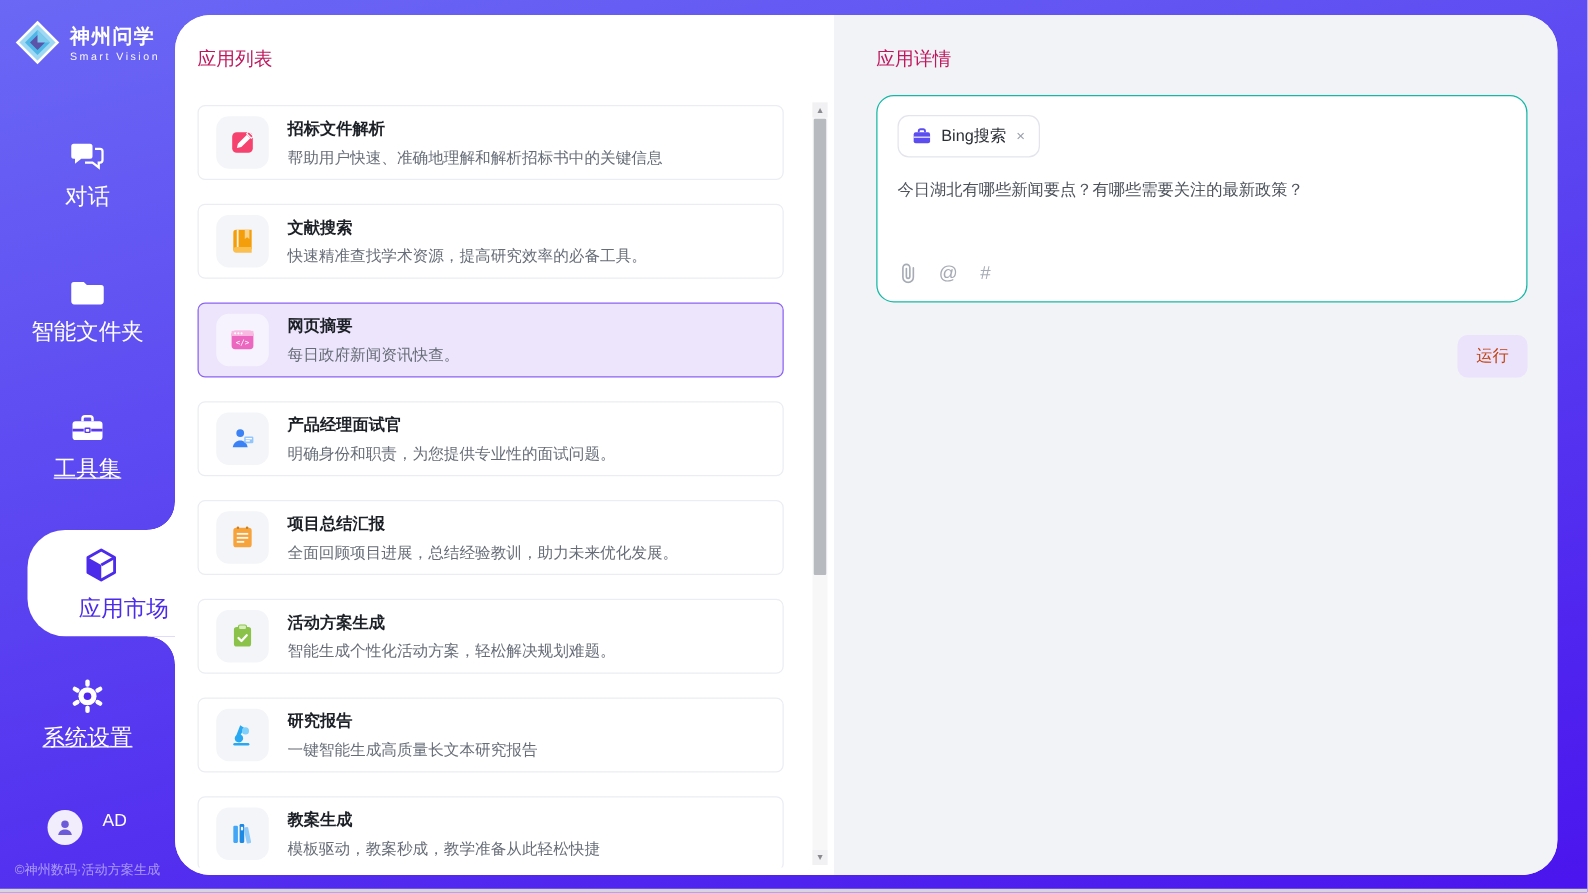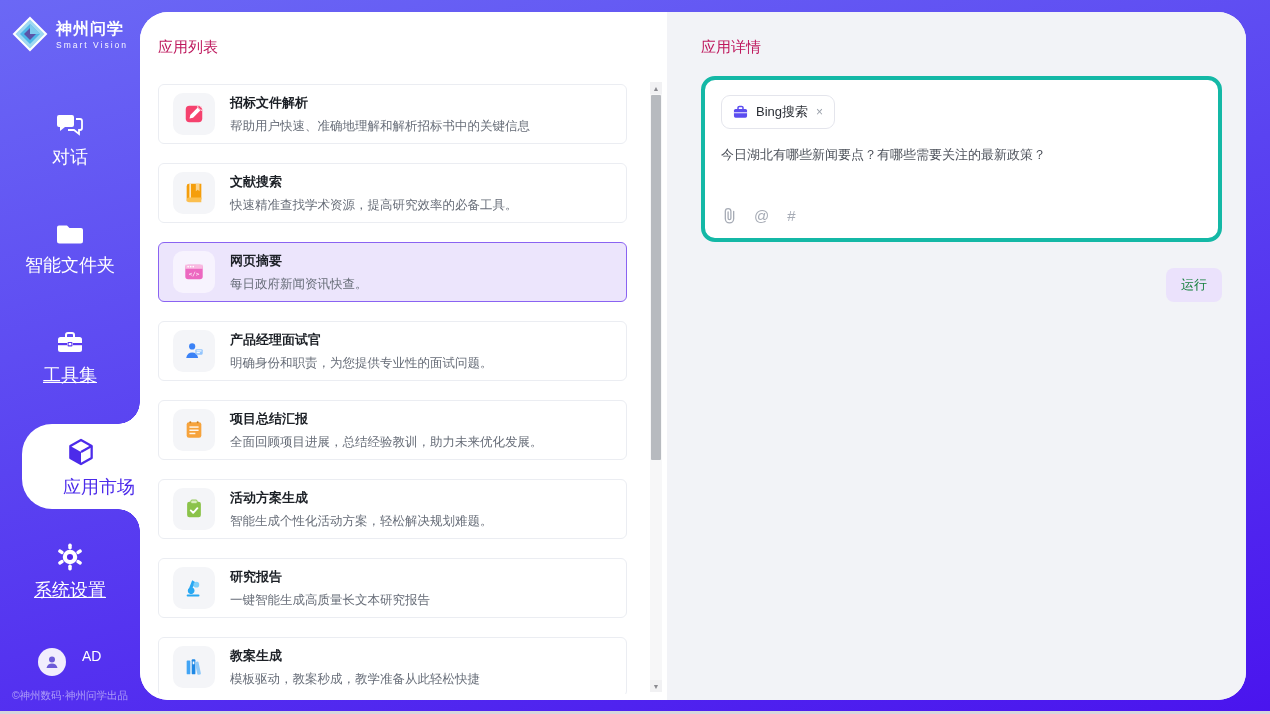--- a/index.html
+++ b/index.html
@@ -47,29 +47,29 @@
   .card-name { font-size:13px; font-weight:bold; color:#1c2026; }
   .card-desc { font-size:12.5px; color:#676d78; white-space:nowrap; }
   
   .scrollbar { position:absolute; top:70px; right:5px; bottom:8px; width:12px; background:#f7f7f8; }
   .sb-arrow { position:absolute; left:0; width:12px; height:12px; display:flex; align-items:center; justify-content:center; font-size:7px; color:#8a8a90; background:#f1f1f3; }
   .sb-up { top:0; } .sb-down { bottom:0; }
   .sb-thumb { position:absolute; left:1px; top:13px; width:10px; height:365px; background:#b7babf; border-radius:1px; }
   
   .detail-section { flex:1; background:#f2f3f7; display:flex; flex-direction:column; }
   .detail-section .section-title { margin:26px 0 0 34px; }
-  .detail-card { margin:19px 24px 0 34px; height:166px; background:#fff; border:4px solid #14b8a6; border-radius:14px; padding:15px 16px; position:relative; }
+  .detail-card { margin:19px 24px 0 34px; height:166px; background:#fff; border:1px solid #14b8a6; border-radius:14px; padding:15px 16px; position:relative; }
   .tool-tag { display:inline-flex; align-items:center; gap:8px; border:1px solid #e4e5ec; border-radius:9px; padding:7px 11px; background:#fff; }
   .tool-tag-label { font-size:13px; color:#2a2e35; }
   .tag-close { font-size:12px; color:#9aa0aa; cursor:pointer; line-height:1; }
   .query-text { margin-top:17px; font-size:13px; color:#4d525b; }
   .attach-row { position:absolute; left:18px; bottom:14px; display:flex; align-items:center; gap:18px; color:#a6abb5; }
   .attach-glyph { font-size:15px; color:#a6abb5; cursor:pointer; }
   .run-row { display:flex; justify-content:flex-end; margin:26px 24px 0 0; }
-  .run-button { background:#ebe2fc; color:#15803d; font-size:13px; border:none; border-radius:8px; padding:8px 15px; cursor:pointer; font-family:inherit; }
+  .run-button { background:#ebe2fc; color:#c2410c; font-size:13px; border:none; border-radius:8px; padding:8px 15px; cursor:pointer; font-family:inherit; }
 </style>
 </head>
 <body>
 
 <div class="sidebar">
   <div class="logo">
     <svg class="logo-gem" viewBox="0 0 36 36">
       <path d="M18 2 L34 18 L18 34 L2 18 Z" fill="#9ed8f2" stroke="#fff" stroke-width="2"></path>
       <path d="M18 8 L28 18 L18 28 L8 18 Z" fill="#4fb6e8"></path>
       <path d="M18 12 L24 18 L18 24 L12 18 Z" fill="#5b54a8"></path>
@@ -137,21 +137,21 @@
 
   <div class="user-row">
     <span class="avatar">
       <svg width="16" height="16" viewBox="0 0 16 16">
         <circle cx="8" cy="5.4" r="3" fill="#6c5bd8"></circle>
         <path d="M2.5 14c.6-3 2.9-4.4 5.5-4.4s4.9 1.4 5.5 4.4z" fill="#6c5bd8"></path>
       </svg>
     </span>
     <span class="user-name">AD</span>
   </div>
-  <div class="sidebar-footer">©神州数码·神州问学出品</div>
+  <div class="sidebar-footer">©神州数码·活动方案生成</div>
 </div>
 
 <div class="content-panel">
 
   <div class="list-section">
     <div class="section-title">应用列表</div>
     <div class="list-body">
       <div class="cards">
 
         <div class="card">

